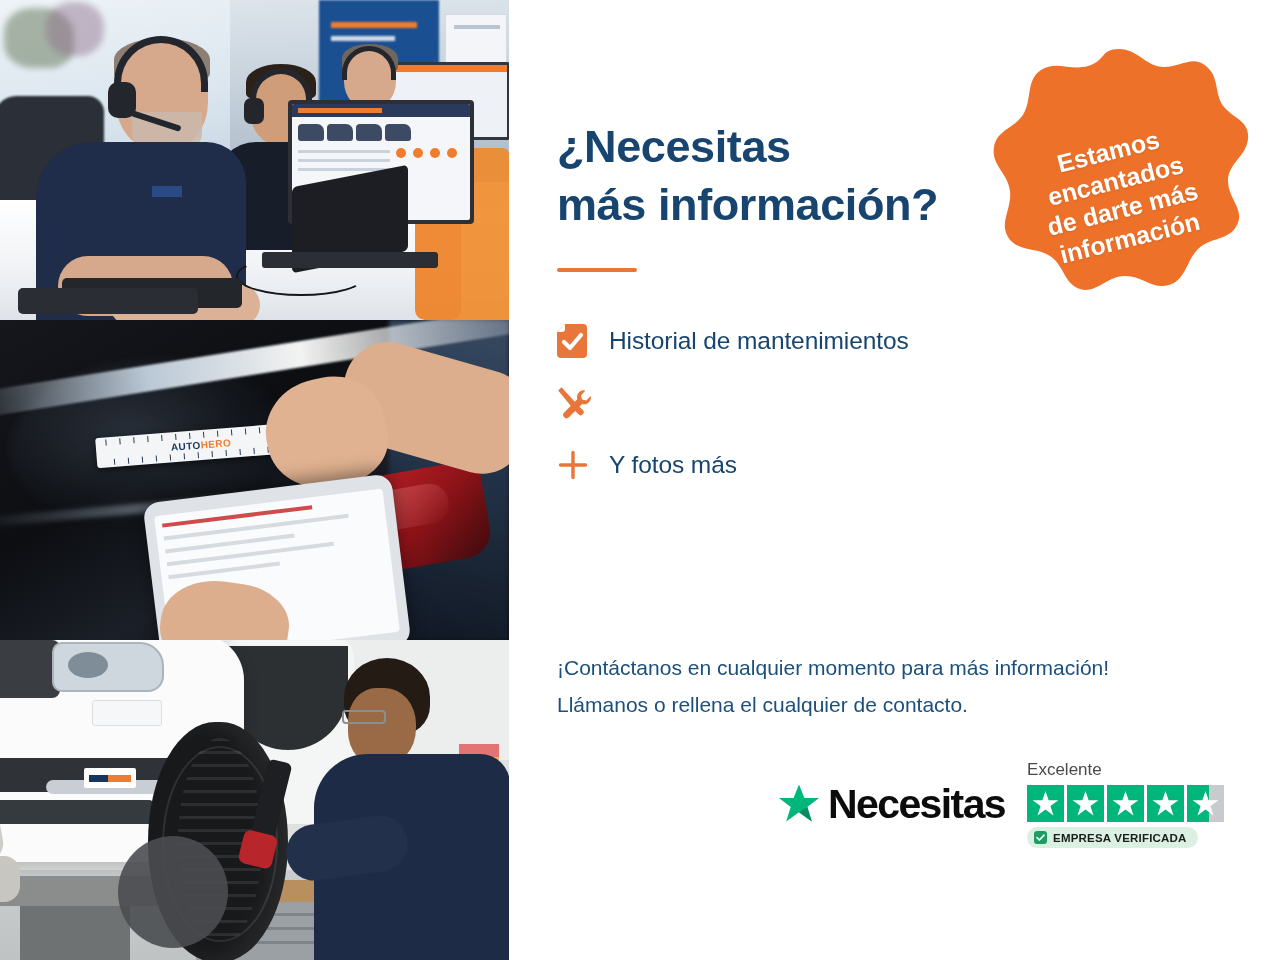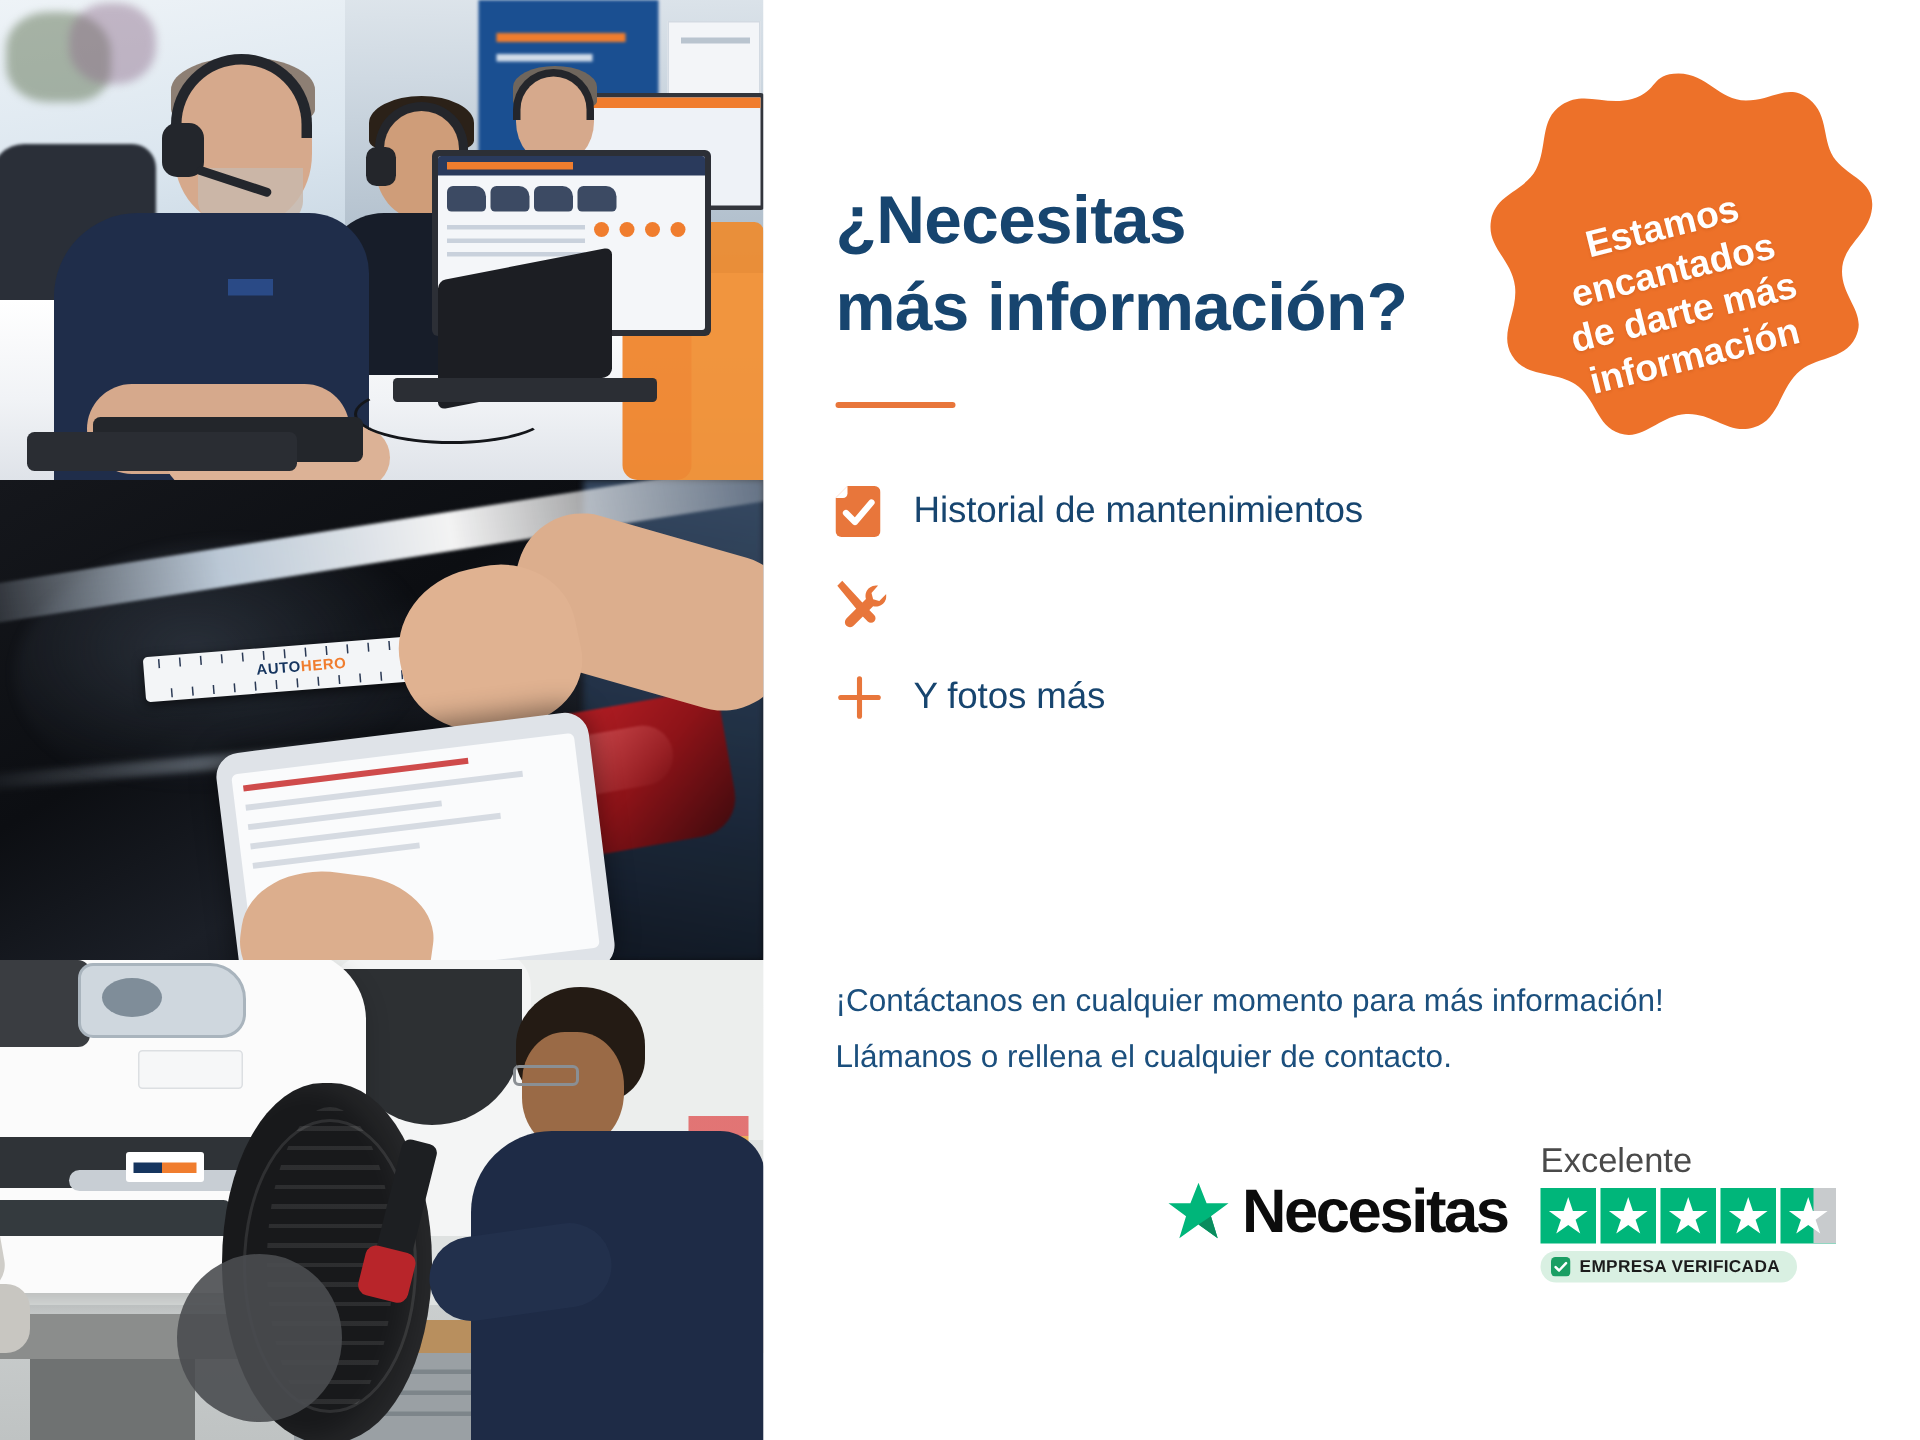--- a/index.html
+++ b/index.html
@@ -180,21 +180,21 @@
   .feat-tx { font-size:24.5px; color:#17456f; letter-spacing:-.1px; }
 
   .contact { position:absolute; left:48px; top:638px; width:680px;
     font-size:21px; line-height:1.75; color:#1b4f7d;margin-top:12px; }
 
   
   .tp { position:absolute; left:268px; top:760px; display:flex; align-items:center; gap:22px; }
   .tp-logo { display:flex; align-items:center; gap:7px; }
   .tp-word { font-size:41px; font-weight:bold; color:#0c0c0c; letter-spacing:-1.6px; }
   .tp-right { display:flex; flex-direction:column; gap:5px; }
-  .tp-exc { font-size:23px; color:#4a4a4a; }
+  .tp-exc { font-size:17px; color:#4a4a4a; }
   .tp-stars { display:flex; gap:3px; }
   .tp-star { position:relative; width:37px; height:37px; background:#00b67a; overflow:hidden; }
   .tp-star.half .gray { position:absolute; right:0; top:0; width:40%; height:100%; background:#c8cbcd; }
   .tp-star svg { position:absolute; left:0; top:0; }
   .tp-ver { display:inline-flex; align-items:center; gap:6px; background:#d9f0e2;
     border-radius:11px; padding:4px 11px 4px 7px; width:max-content; }
   .tp-ver-tx { font-size:11.5px; font-weight:bold; color:#1c1c1c; letter-spacing:.2px; }
 
   
   .badge { position:absolute; left:479px; top:45px; width:262px; height:280px; }

